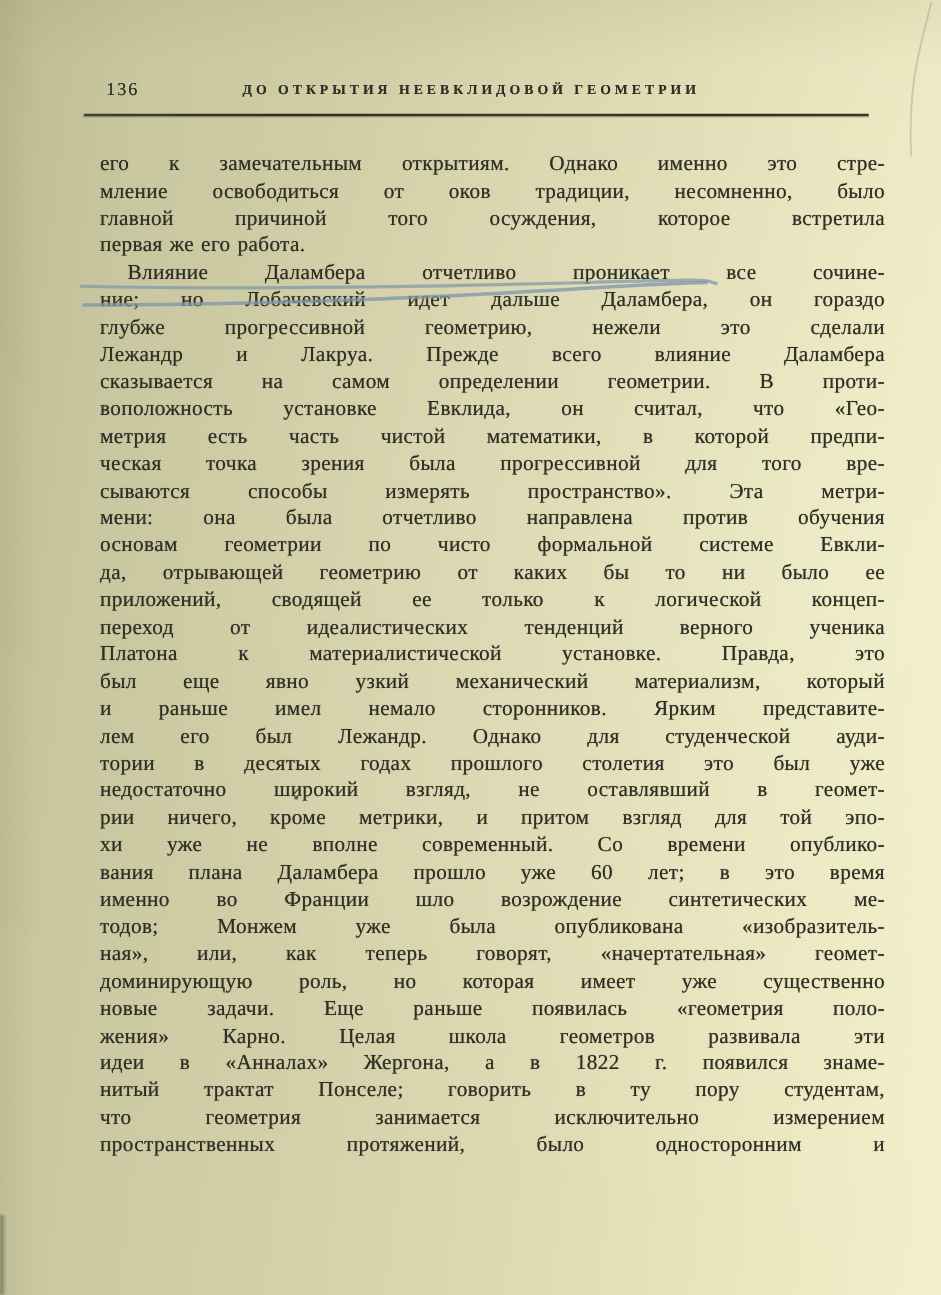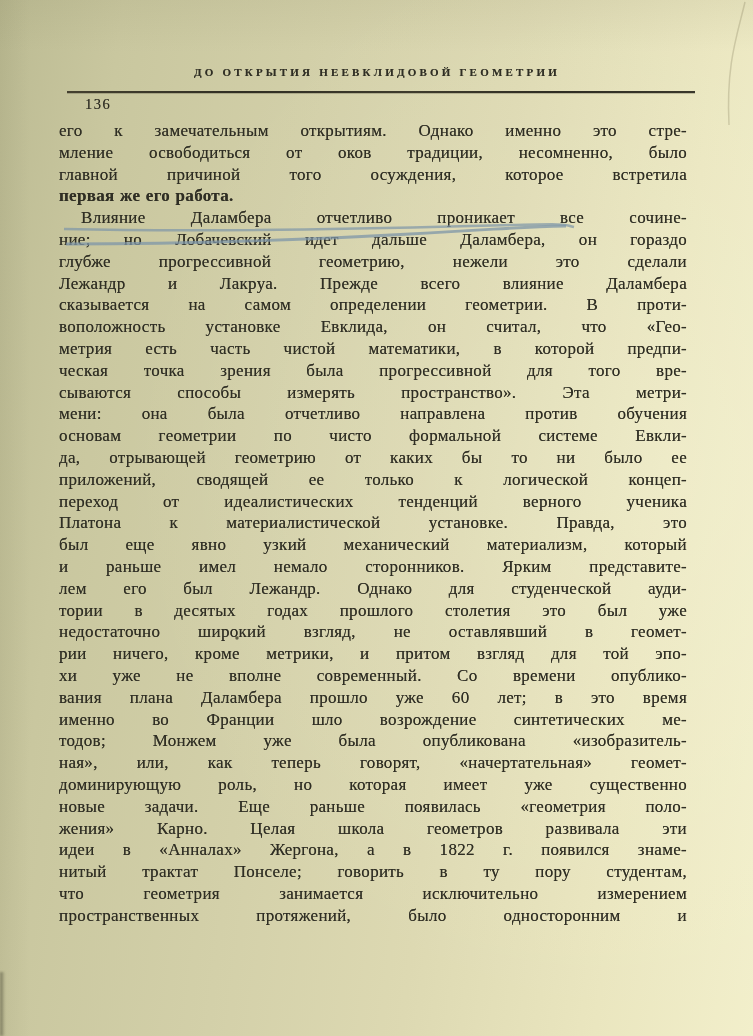--- a/index.html
+++ b/index.html
@@ -12,44 +12,43 @@
     position:absolute;inset:0;pointer-events:none;
     background:
       radial-gradient(120% 90% at 88% 45%, rgba(255,255,235,0.20), rgba(0,0,0,0) 60%),
       linear-gradient(to bottom, rgba(130,128,92,0.10), rgba(0,0,0,0) 5%),
       linear-gradient(to right, rgba(110,108,76,0.10), rgba(0,0,0,0) 4%);
   }
   .page-number{
     position:absolute;left:85px;top:64px;
     font-size:14.5px;letter-spacing:1.5px;color:var(--ink,#2f2e24);
     text-shadow:0 0 0.5px rgba(45,44,34,0.65);
-    margin-top:32px;
   }
   .running-title{
     position:absolute;left:150px;top:66px;width:410px;text-align:right;
     font-size:11px;font-weight:bold;letter-spacing:3.2px;color:var(--ink,#2f2e24);
     text-shadow:0 0 0.5px rgba(45,44,34,0.55);
     white-space:nowrap;
   }
   .header-rule{
     position:absolute;left:67px;top:91px;width:628px;height:2.4px;
     background:linear-gradient(90deg,#44402f,#302e23 28%,#3e3b2c 55%,#2f2d23 78%,#3a382b);
     box-shadow:0 1px 0 rgba(60,57,43,0.25);
   }
   .textblock{
-    position:absolute;left:59px;top:120px;width:628px;color:var(--ink,#2f2e24);
+    position:absolute;left:80px;top:120px;width:628px;color:var(--ink,#2f2e24);
   }
   .tline{
     font-size:17px;line-height:21.8px;height:21.8px;
     letter-spacing:0.3px;word-spacing:1px;
     text-align:justify;text-align-last:justify;
     white-space:nowrap;
     text-shadow:0 0 0.6px rgba(44,43,33,0.7);
   }
-  .tline.ragged{text-align-last:left;font-weight:bold;}
+  .tline.ragged{text-align-last:left;}
   .tline.indent{text-indent:22px;}
   .marks{position:absolute;left:0;top:0;pointer-events:none;}
   .pencil{fill:none;stroke:var(--pencil,#7e96a8);}
   .crease{fill:none;stroke:rgba(125,120,86,0.28);}
   .edge-shadow{
     position:absolute;left:0;bottom:0;width:5px;height:64px;
     background:linear-gradient(to right, rgba(52,52,36,0.55), rgba(52,52,36,0));
     filter:blur(1px);
   }
 </style>

